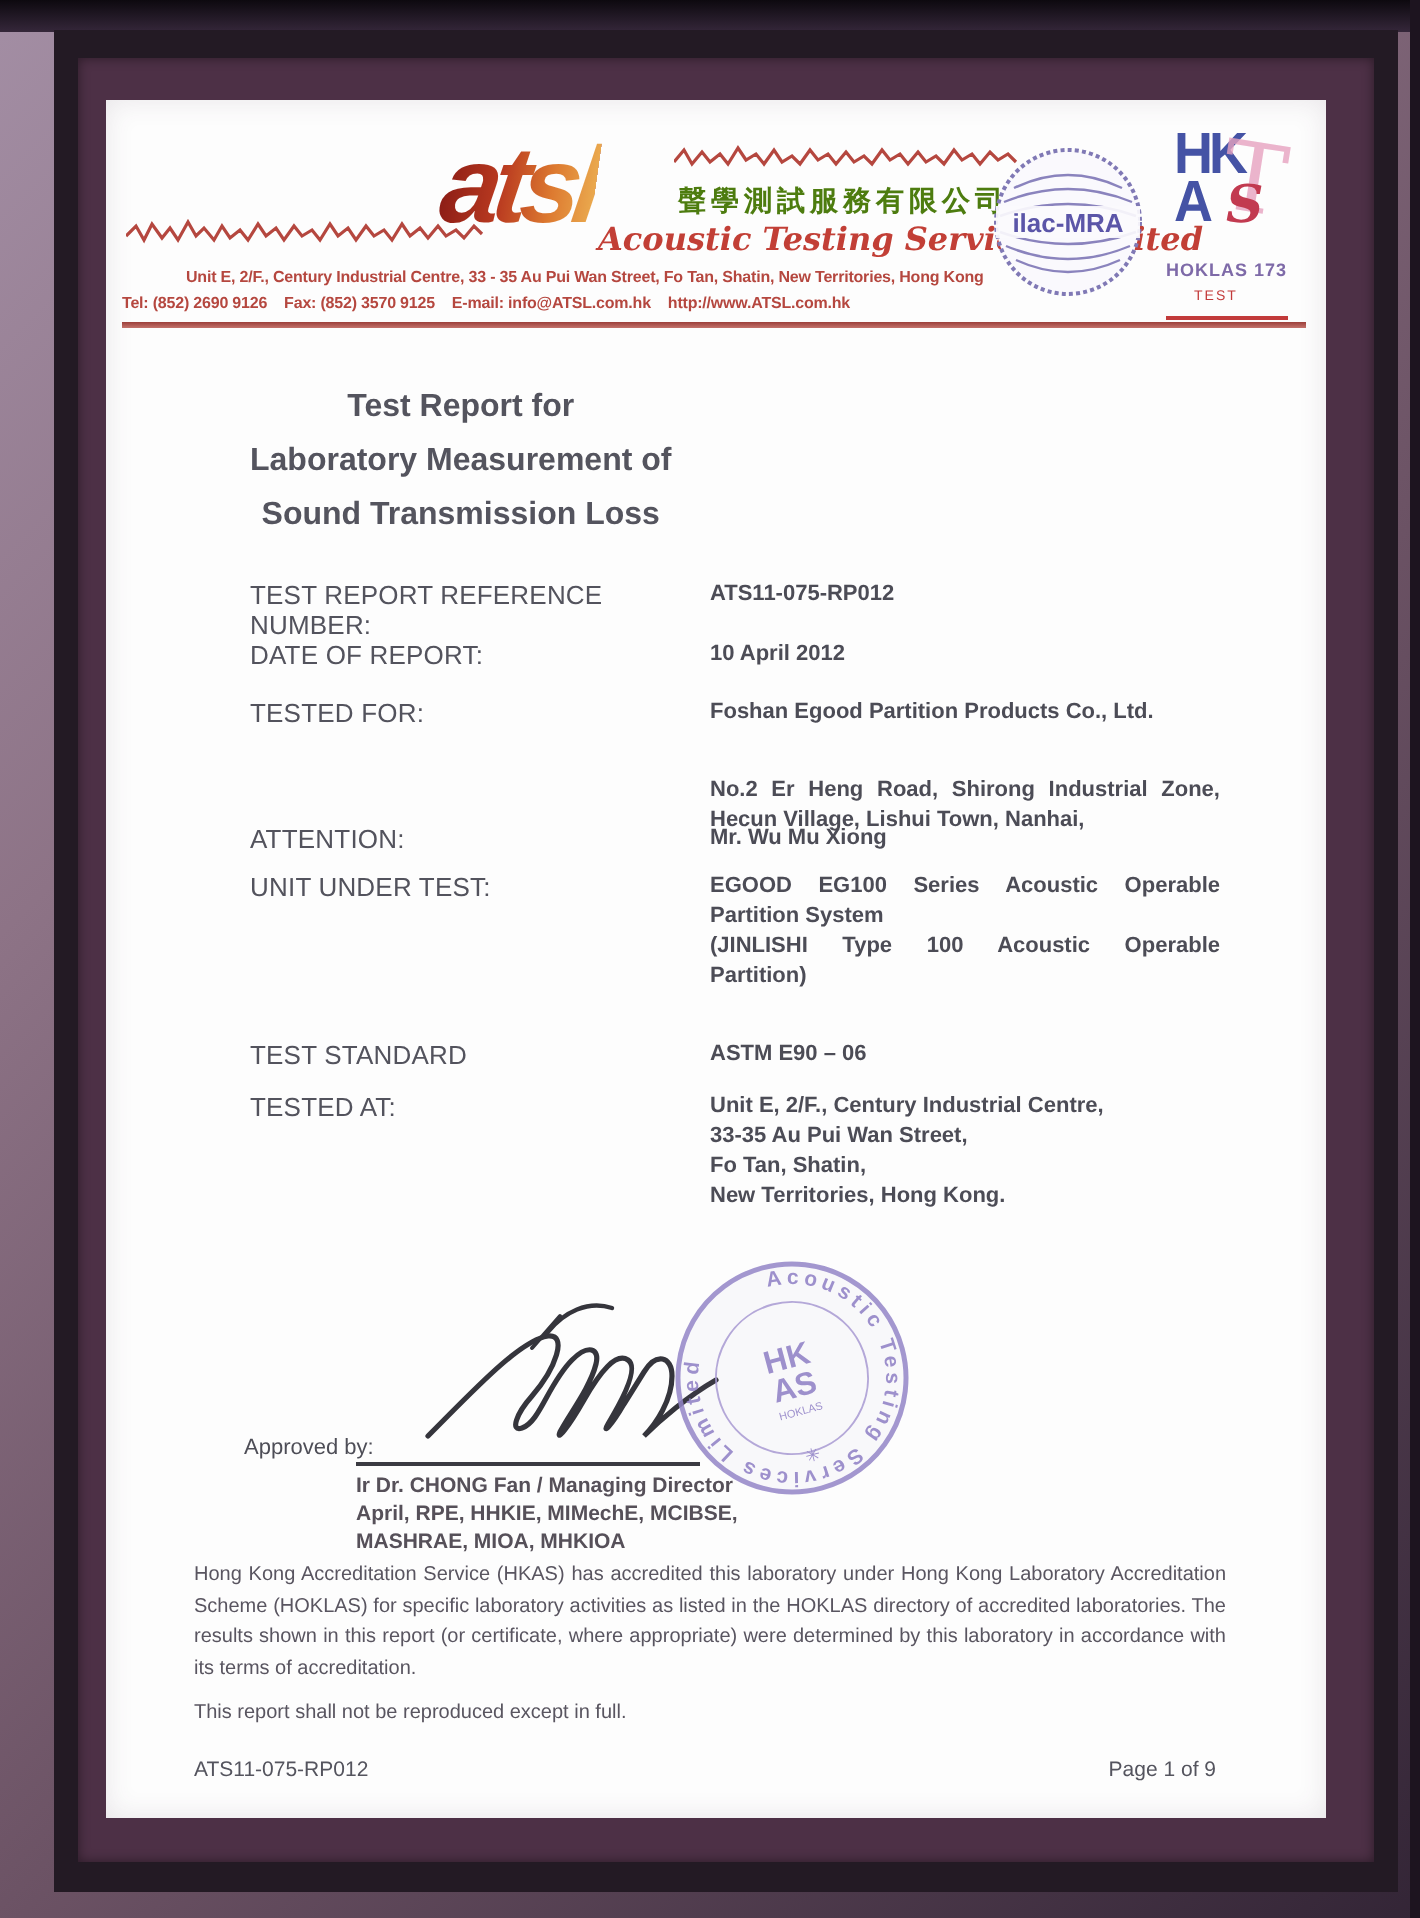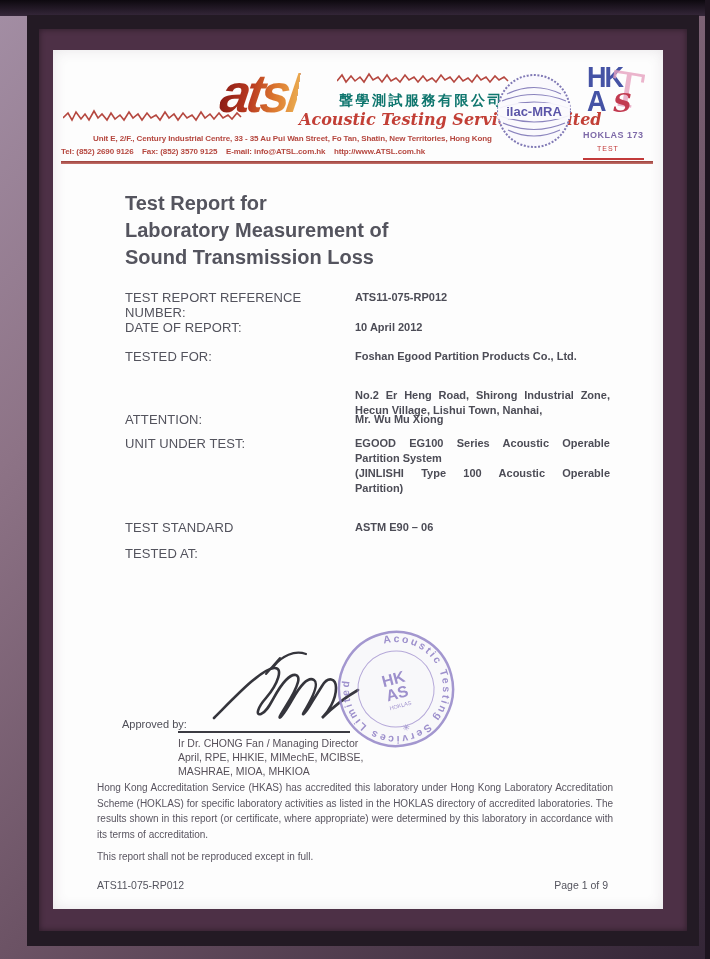--- a/index.html
+++ b/index.html
@@ -22,21 +22,21 @@
   .page { position:absolute; left:53px; top:50px; width:610px; height:859px;
     background:#fdfdfd; box-shadow:inset 0 0 14px rgba(80,60,80,.12); }
   .abs { position:absolute; }
 
   
   .atsl-logo { left:168px; top:16px; font-size:54px; font-weight:bold; letter-spacing:-4px;
     font-style:italic; transform:skewX(-8deg); line-height:1;
     background:linear-gradient(90deg,#8d1d16 0%,#b93a20 38%,#dd7a30 72%,#eaa94e 100%);
     -webkit-background-clip:text; background-clip:text; color:transparent; }
   .wave { stroke:#b5473f; stroke-width:1.6; fill:none; }
-  .cn-name { left:286px; top:42px; font-size:14px; font-weight:bold; color:#0f766e;
+  .cn-name { left:286px; top:42px; font-size:14px; font-weight:bold; color:#4d7c0f;
     letter-spacing:2.5px; white-space:nowrap; font-family:"DejaVu Sans", sans-serif; }
   .en-name { left:246px; top:60px; font-size:16px; font-weight:bold; font-style:italic;
     color:#c23f36; white-space:nowrap; font-family:"DejaVu Serif", serif; }
   .addr { left:8px; font-size:8px; color:#b5473f; letter-spacing:-0.1px; white-space:pre; font-weight:bold; }
   .red-rule { left:8px; top:111px; width:592px; height:3px;
     background:linear-gradient(180deg,#9c3f3a 0%,#c4736c 100%); }
 
   
   .ilac-box { left:442px; top:22px; width:78px; height:78px; }
   
@@ -47,33 +47,33 @@
     color:#4553a5; line-height:23px; transform:scaleY(1.08); }
   .hkas-t  { position:absolute; left:28px; top:-4px; font-size:48px; color:#e7a3c0;
     font-family:"DejaVu Serif", serif; transform:rotate(9deg); opacity:.8; z-index:2; }
   .hkas-s  { position:absolute; left:30px; top:22px; font-size:26px; font-weight:bold;
     font-style:italic; color:#c23a50; font-family:"DejaVu Serif", serif; z-index:3; }
   .hkas-hoklas { position:absolute; left:0; top:64px; font-size:9px; font-weight:bold;
     color:#7e6aa8; border-bottom:2px solid #c23a3a; padding-bottom:18px; letter-spacing:.5px; }
   .hkas-test { position:absolute; left:14px; top:79px; font-size:7px; color:#c23a3a; letter-spacing:1px; }
 
   
-  .doc-title { left:72px; top:140px; font-size:20px; font-weight:bold; color:#54545e; line-height:27px; }
+  .doc-title { left:72px; top:140px; font-size:16px; font-weight:bold; color:#54545e; line-height:27px;text-align:center; }
   .lbl { position:absolute; left:72px; width:228px; font-size:13px; font-weight:normal;
     color:#53535d; letter-spacing:.1px; }
   .val { position:absolute; left:302px; width:255px; font-size:11px; font-weight:bold;
     color:#4c4c56; line-height:15px; }
   .just { text-align:justify; text-align-last:justify; }
 
   
   .stamp-box { left:282px; top:578px; width:122px; height:122px; opacity:.85; }
   .scribble-box { left:155px; top:594px; width:160px; height:88px; }
   .approved { left:69px; top:668px; font-size:11px; color:#4e4e57; }
   .sig-line { left:125px; top:681px; width:172px; height:2px; background:#3b3b42; }
-  .sig-text { left:125px; top:686px; font-size:10.5px; font-weight:normal; color:#565059; line-height:14px; }
+  .sig-text { left:125px; top:686px; font-size:10.5px; font-weight:bold; color:#565059; line-height:14px; }
 
   
   .accred { left:44px; top:730px; width:516px; font-size:10px; line-height:15.5px;
     color:#595560; text-align:justify; }
   .repro { left:44px; top:801px; font-size:10px; color:#595560; }
   .ref-num { left:44px; top:829px; font-size:10.5px; color:#54545e; }
   .page-num { left:425px; top:829px; width:130px; text-align:right; font-size:10.5px; color:#54545e; }
 </style>
 </head>
 <body>
@@ -153,20 +153,26 @@
     <div class="just">EGOOD EG100 Series Acoustic Operable</div>
     <div>Partition System</div>
     <div class="just">(JINLISHI Type 100 Acoustic Operable</div>
     <div>Partition)</div>
   </div>
 
   <div class="lbl" style="top:470px;">TEST STANDARD</div>
   <div class="val" style="top:470px;">ASTM E90 – 06</div>
 
   <div class="lbl" style="top:496px;">TESTED AT:</div>
+  <div class="val" style="top:496px;">
+    <div>Unit E, 2/F., Century Industrial Centre,</div>
+    <div>33-35 Au Pui Wan Street,</div>
+    <div>Fo Tan, Shatin,</div>
+    <div>New Territories, Hong Kong.</div>
+  </div>
 
   <svg class="abs scribble-box" viewBox="0 0 160 88">
     <g stroke="#35353c" stroke-width="2.6" fill="none" stroke-linecap="round">
       <path d="M6,74 C28,52 52,26 66,24 C76,23 70,40 58,54 C50,63 47,72 53,70 C62,67 66,48 78,36 C86,28 92,30 90,38 C87,50 76,64 72,72 C70,77 76,70 84,56 C92,42 100,32 106,36 C112,40 102,58 96,68 C93,73 97,70 104,58 L114,42 C120,32 128,34 128,44 C128,56 120,68 114,74 C122,66 136,54 150,46"></path>
       <path d="M66,22 C74,12 86,6 98,10" stroke-width="2.2"></path>
       <path d="M58,30 L72,14" stroke-width="2"></path>
     </g>
   </svg>
 
   <svg class="abs stamp-box" viewBox="0 0 122 122">

